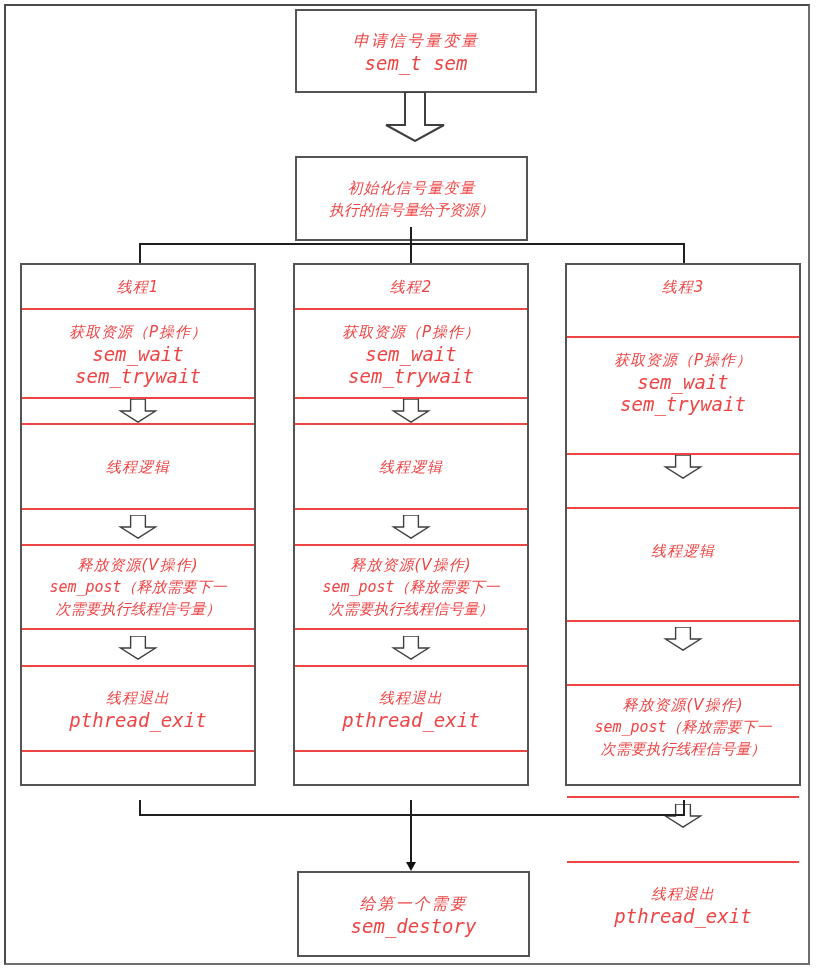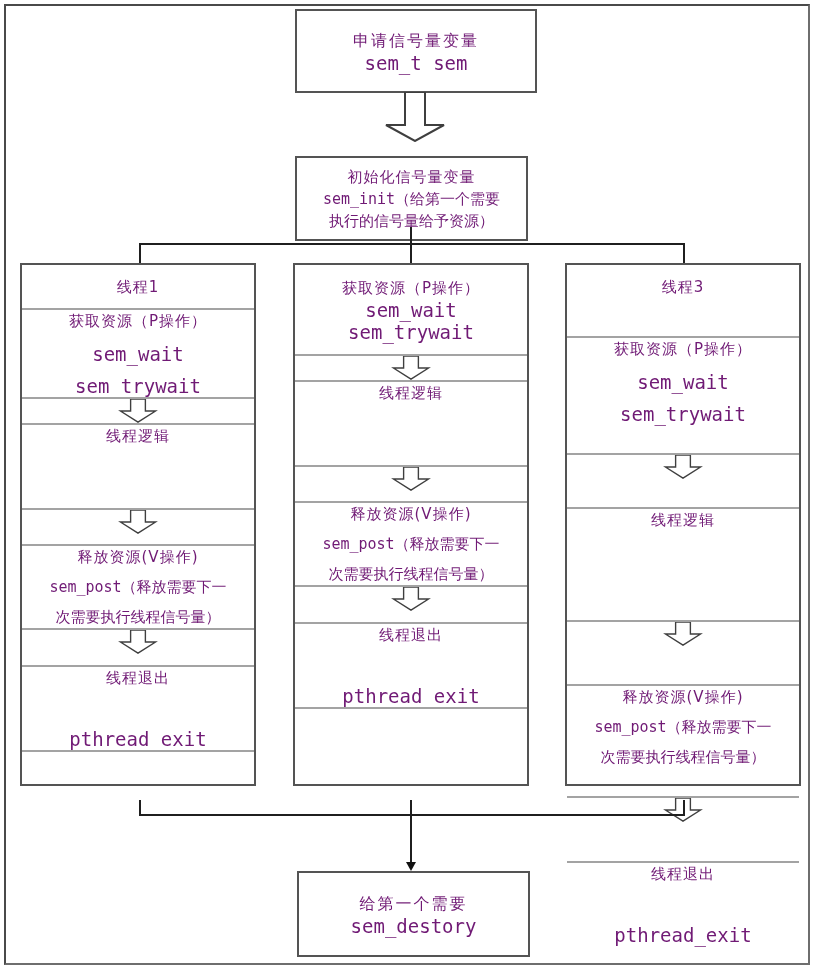--- a/index.html
+++ b/index.html
@@ -1,18 +1,18 @@
 <!DOCTYPE html>
 <html><head>
 <meta charset="utf-8">
 <style>
   html,body{margin:0;padding:0;background:#ffffff;}
   .stage{
     position:relative;width:818px;height:974px;background:#ffffff;
-    font-family:"DejaVu Sans",sans-serif;color:#701a75;overflow:hidden;
+    font-family:"DejaVu Sans",sans-serif;color:#ef4444;overflow:hidden;font-style:italic;
   }
   .frame{
     position:absolute;left:4px;top:4px;width:806px;height:961px;
     border:2px solid #6e6e6e;border-top-color:#4a4a4a;border-left-color:#4a4a4a;
     box-sizing:border-box;
   }
   .box{
     position:absolute;border:2px solid #545454;background:#fff;box-sizing:border-box;
     display:flex;flex-direction:column;align-items:center;justify-content:center;
     text-align:center;
@@ -22,21 +22,21 @@
   .code{font-family:"DejaVu Sans Mono","DejaVu Sans",monospace;font-size:19px;line-height:22px;}
   .mixed{font-family:"DejaVu Sans Mono","DejaVu Sans",monospace;font-size:15px;line-height:22px;}
   .column{
     position:absolute;top:263px;width:236px;height:523px;border:2px solid #545454;
     background:#fff;box-sizing:border-box;display:flex;flex-direction:column;
   }
   .cell{
     display:flex;flex-direction:column;align-items:center;justify-content:center;
     text-align:center;box-sizing:border-box;flex:0 0 auto;
   }
-  .cell + .cell{border-top:2px solid #a3a3a3;justify-content:space-between;}
+  .cell + .cell{border-top:2px solid #ef4444;}
   .band{display:flex;align-items:center;justify-content:center;}
   .fill{flex:1 1 auto;}
   .hline,.vline{position:absolute;background:#1f1f1f;}
   .hline{height:2px;}
   .vline{width:2px;}
   .arrowhead{
     position:absolute;width:0;height:0;
     border-left:5px solid transparent;border-right:5px solid transparent;
     border-top:9px solid #111;
   }
@@ -53,21 +53,20 @@
     <div class="cn-big">申请信号量变量</div>
     <div class="code">sem_t sem</div>
   </div>
 
   <svg style="position:absolute;left:385px;top:92px;" width="60" height="50" viewBox="0 0 60 50">
     <polygon points="20,0 40,0 40,33 59,33 30,49 1,33 20,33" fill="#ffffff" stroke="#3f3f3f" stroke-width="2"></polygon>
   </svg>
 
   <div class="box" style="left:295px;top:156px;width:233px;height:85px;">
     <div class="cn">初始化信号量变量</div>
-    <div class="mixed">sem_init（给第一个需要</div>
     <div class="mixed">执行的信号量给予资源）</div>
   </div>
 
   <div class="vline" style="left:410px;top:227px;height:17px;"></div>
   <div class="hline" style="left:139px;top:243px;width:546px;"></div>
   <div class="vline" style="left:139px;top:243px;height:26px;"></div>
   <div class="vline" style="left:410px;top:243px;height:26px;"></div>
   <div class="vline" style="left:683px;top:243px;height:26px;"></div>
   <div class="arrowhead" style="left:135px;top:268px;"></div>
   <div class="arrowhead" style="left:406px;top:268px;"></div>
@@ -102,20 +101,21 @@
       </svg>
     </div>
     <div class="cell" style="height:85px;">
       <div class="cn">线程退出</div>
       <div class="code">pthread_exit</div>
     </div>
     <div class="cell fill"></div>
   </div>
 
   <div class="column" style="left:293px;">
+    <div class="cell cn" style="height:43px;">线程2</div>
     <div class="cell" style="height:89px;">
       <div class="cn">获取资源（P操作）</div>
       <div class="code">sem_wait</div>
       <div class="code">sem_trywait</div>
     </div>
     <div class="cell band" style="height:26px;">
       <svg width="40" height="24" viewBox="0 0 40 26">
         <polygon points="12,0 28,0 28,13 39,13 20,25 1,13 12,13" fill="#ffffff" stroke="#3f3f3f" stroke-width="1.5"></polygon>
       </svg>
     </div>

